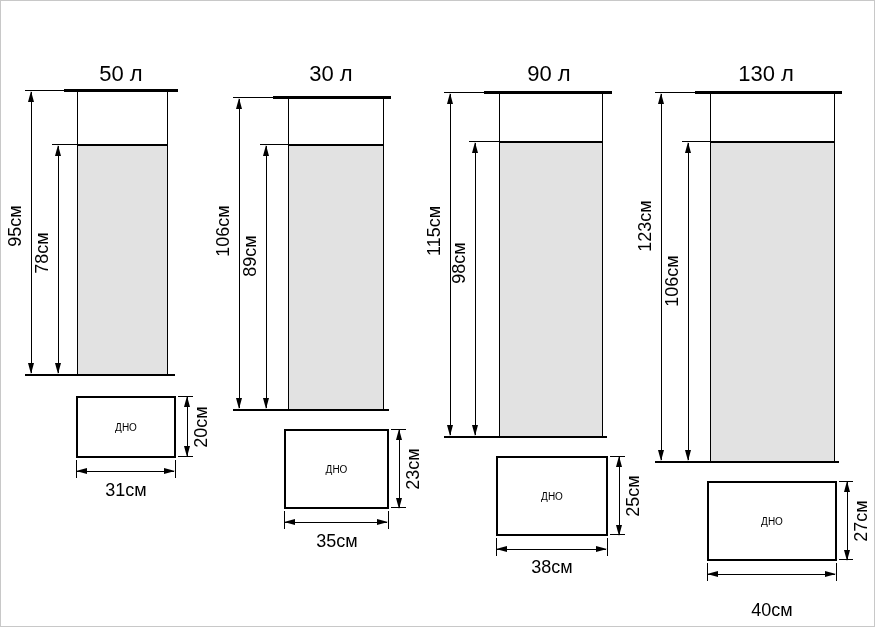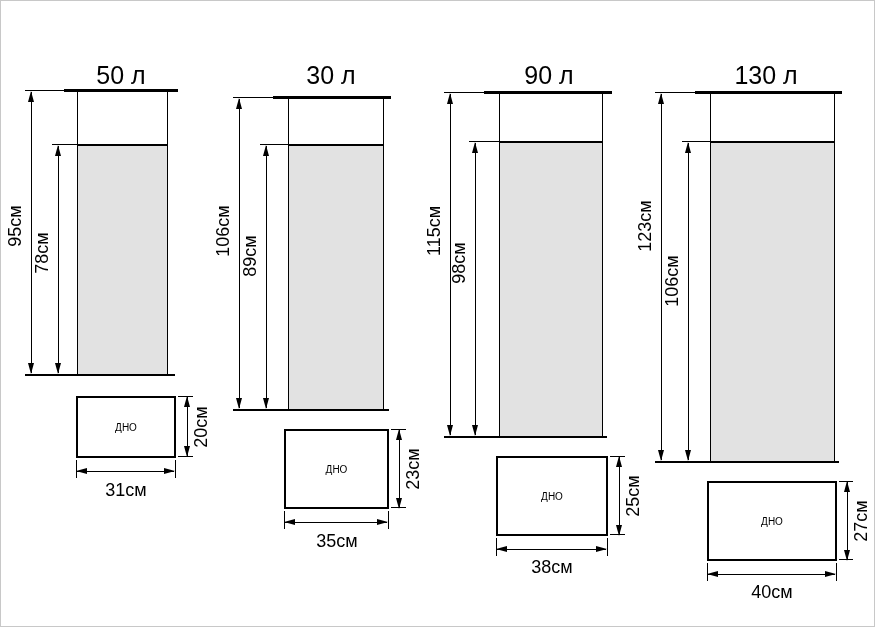--- a/index.html
+++ b/index.html
@@ -7,21 +7,21 @@
     position:relative; width:875px; height:627px; background:#ffffff;
     border:1px solid #c8c8c8; box-sizing:border-box; overflow:hidden;
     font-family:"Liberation Sans", sans-serif; color:#000;
   }
   .group { position:absolute; inset:0; }
   .title {
     position:absolute; top:10px; left:0; right:0; text-align:center;
     font-size:21px; letter-spacing:0.3px;
   }
   .volume-label {
-    position:absolute; font-size:25px; transform:translateX(-50%); white-space:nowrap;
+    position:absolute; font-size:22px; transform:translateX(-50%); white-space:nowrap;
   }
   .hline { position:absolute; background:#000; height:1px; }
   .vline { position:absolute; background:#000; width:1px; }
   .capbar { position:absolute; background:#000; height:3px; }
   .graybody {
     position:absolute; background:#e2e2e2; box-sizing:border-box;
     border:1px solid #000; border-top:2px solid #000; border-bottom:none;
   }
   .varrow { position:absolute; width:1px; background:#000; }
   .varrow::before {
@@ -151,20 +151,20 @@
     <div class="varrow" style="left:660px; top:93px; height:366px"></div>
     <div class="varrow" style="left:687px; top:142px; height:317px"></div>
     <div class="dim-label rot" style="left:644px; top:225px">123см</div>
     <div class="dim-label rot" style="left:671px; top:280px">106см</div>
     <div class="dno" style="left:706px; top:480px; width:130px; height:80px">
       <span>ДНО</span>
     </div>
     <div class="vline" style="left:706px; top:562px; height:18px"></div>
     <div class="vline" style="left:835px; top:562px; height:18px"></div>
     <div class="harrow" style="left:707px; top:573px; width:127px"></div>
-    <div class="dim-label" style="left:771px; top:591px">40см</div>
+    <div class="dim-label" style="left:771px; top:609px">40см</div>
     <div class="hline" style="left:838px; top:480px; width:14px"></div>
     <div class="hline" style="left:838px; top:558px; width:14px"></div>
     <div class="varrow" style="left:846px; top:481px; height:78px"></div>
     <div class="dim-label rot" style="left:860px; top:520px">27см</div>
   </div>
 
 </div>
 
 </body></html>

